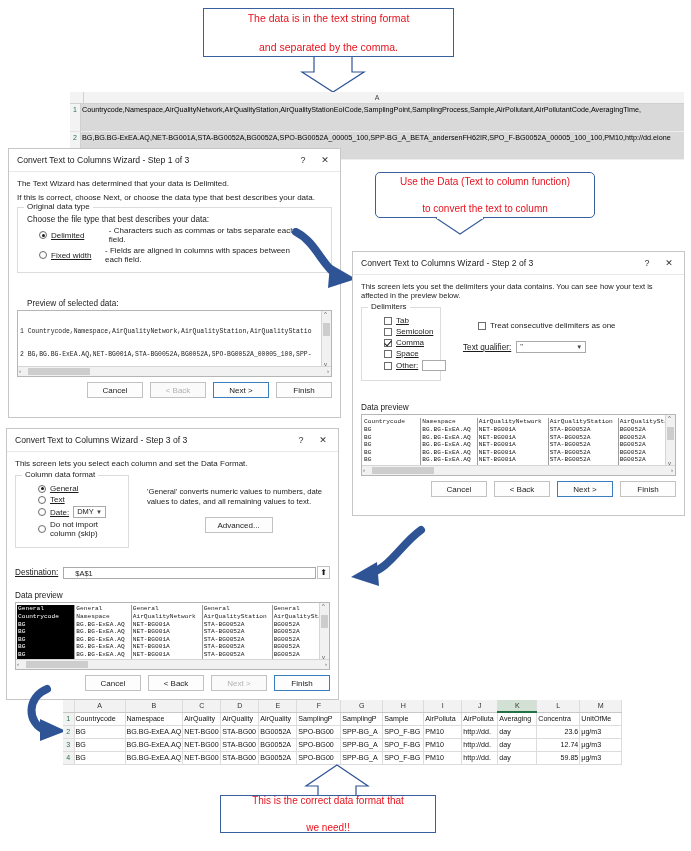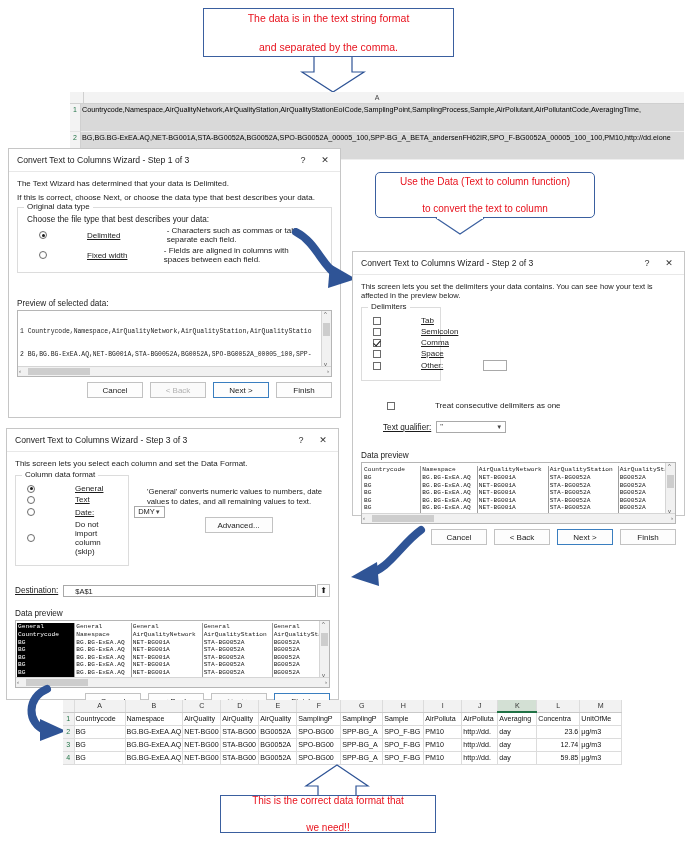--- a/index.html
+++ b/index.html
@@ -60,21 +60,21 @@
   .dlg .tb-btn{width:22px;text-align:center;font-size:9px;color:#333;cursor:default;}
   .dlg .body{padding:5px 8px 6px 8px;position:relative;}
   .dlg p.lead{margin:2px 0 5px 0;font-size:8px;}
   .group{
     border:1px solid #dcdcdc;margin:2px 0 4px 0;padding:5px 16px 6px 7px;
     position:relative;
   }
   .group > .glabel{
     position:absolute;top:-6px;left:6px;background:#fff;padding:0 3px;font-size:8px;
   }
-  .radio, .check{display:flex;align-items:center;margin:2px 4px;font-size:8px;gap:36px;}
+  .radio, .check{display:flex;align-items:center;margin:2px 15px;font-size:8px;}
   .radio i, .check i{
     display:inline-block;width:8px;height:8px;margin-right:4px;flex:none;
     box-sizing:border-box;
   }
   .radio i{border:1px solid #6b6b6b;border-radius:50%;background:#fff;position:relative;}
   .radio.on i:after{
     content:"";position:absolute;left:1.5px;top:1.5px;width:3px;height:3px;
     border-radius:50%;background:#1b1b1b;
   }
   .check i{border:1px solid #6b6b6b;background:#fff;position:relative;}
@@ -191,21 +191,21 @@
         <span class="u" style="width:62px;">Delimited</span>
         <span>- Characters such as commas or tabs separate each field.</span>
       </div>
       <div class="radio" style="margin-left:14px;">
         <i></i>
         <span class="u" style="width:62px;">Fixed width</span>
         <span>- Fields are aligned in columns with spaces between each field.</span>
       </div>
     </div>
 
-    <div style="margin:26px 0 2px 0;">Preview of selected data:</div>
+    <div style="margin:26px 0 2px 10px;">Preview of selected data:</div>
     <div class="prevbox" style="height:67px;">
       <div class="mono" style="padding:2px 0 0 2px;">
         <div>1 Countrycode,Namespace,AirQualityNetwork,AirQualityStation,AirQualityStatio</div>
         <div>2 BG,BG.BG-ExEA.AQ,NET-BG001A,STA-BG0052A,BG0052A,SPO-BG0052A_00005_100,SPP-</div>
         <div>3 BG,BG.BG-ExEA.AQ,NET-BG001A,STA-BG0052A,BG0052A,SPO-BG0052A_00005_100,SPP-</div>
         
         
         
         
       </div>
@@ -247,21 +247,21 @@
 </svg>
 
 <div class="dlg" style="left:352px;top:251px;width:333px;height:265px;">
   <div class="titlebar">
     <div class="title">Convert Text to Columns Wizard - Step 2 of 3</div>
     <div class="tb-btn">?</div>
     <div class="tb-btn">✕</div>
   </div>
   <div class="body">
     <p class="lead" style="font-size:7.6px;">This screen lets you set the delimiters your data contains.  You can see how your text is affected in the preview below.</p>
-    <div style="display:flex;align-items:flex-start;flex-direction:column;">
+    <div style="display:flex;align-items:flex-start;">
       <div class="group" style="width:64px;padding:6px 7px 7px 7px;">
         <span class="glabel">Delimiters</span>
         <div class="check">
           <i></i>
           <span class="u">Tab</span>
         </div>
         <div class="check">
           <i></i>
           <span class="u">Semicolon</span>
         </div>

